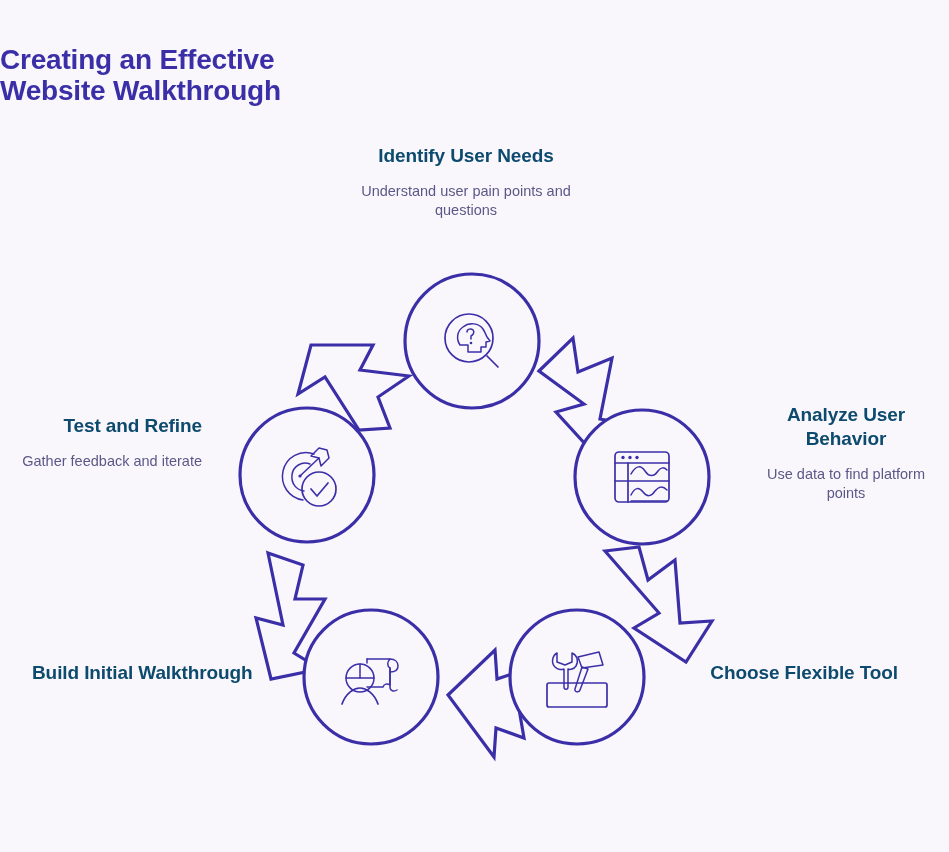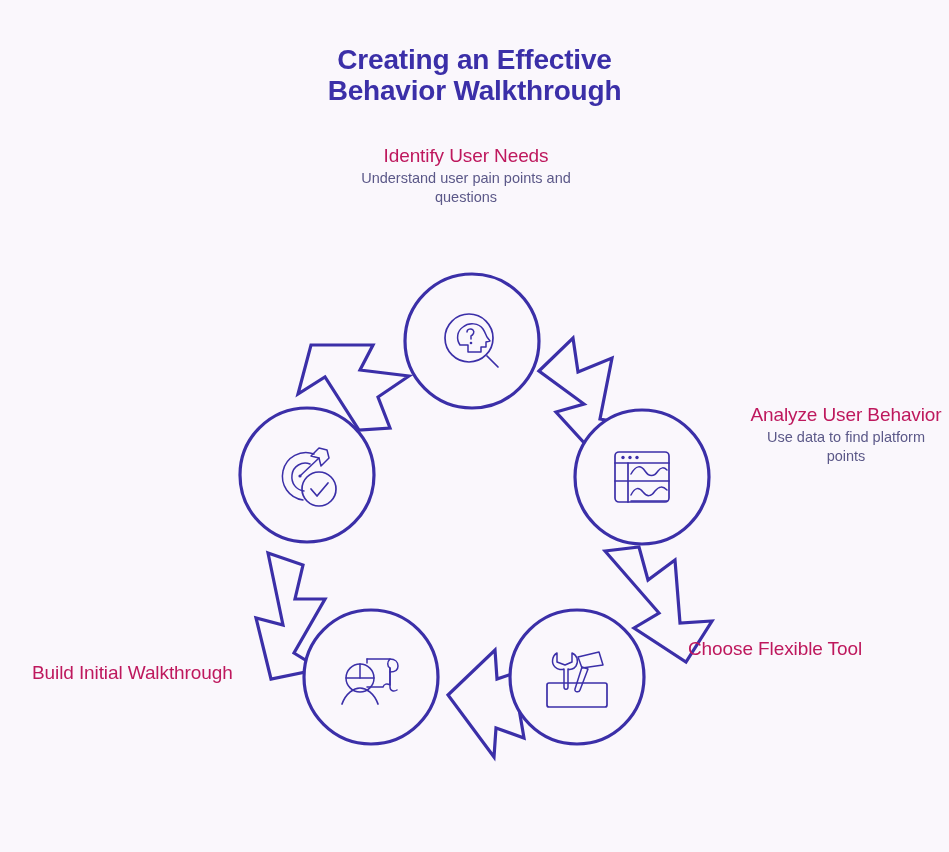--- a/index.html
+++ b/index.html
@@ -19,48 +19,48 @@
     width: 949px;
     height: 852px;
   }
 
   
   .title {
     position: absolute;
     left: 0;
     top: 44px;
     width: 949px;
-    text-align: center;
+    text-align: left;
     font-size: 28px;
     font-weight: bold;
     line-height: 31px;
     color: #3b2fa8;
     letter-spacing: -0.2px;
   }
   .title .l2 { display: block; }
 
   
   .step-label { position: absolute; }
   .step-title {
     font-size: 19px;
-    font-weight: normal;
-    color: #be185d;
+    font-weight: bold;
+    color: #0c4a6e;
     line-height: 24px;
     letter-spacing: -0.1px;
   }
   .step-desc {
     font-size: 14.5px;
     color: #5b5888;
     line-height: 18.5px;
-    margin-top: 1px;
+    margin-top: 14px;
   }
 
   .lbl-identify  { left: 346px; top: 144px; width: 240px; text-align: center; }
   .lbl-analyze   { left: 746px; top: 403px; width: 200px; text-align: center; }
-  .lbl-choose    { left: 688px; top: 637px; width: 210px; text-align: left; }
+  .lbl-choose    { left: 688px; top: 661px; width: 210px; text-align: right; }
   .lbl-build     { left:  32px; top: 661px; width: 230px; text-align: left; }
   .lbl-test      { left:  22px; top: 414px; width: 180px; text-align: right; }
 
   
   #cycle {
     position: absolute;
     left: 0;
     top: 0;
   }
   .node-circle {
@@ -90,21 +90,21 @@
   }
   .ico-dot { fill: #3b2fa8; stroke: none; }
 </style>
 </head>
 <body>
 
 <div id="canvas">
 
   <div class="title">
     <span class="l1">Creating an Effective</span>
-    <span class="l2">Behavior Walkthrough</span>
+    <span class="l2">Website Walkthrough</span>
   </div>
 
   <svg id="cycle" width="949" height="852" viewBox="0 0 949 852">
 
     <g>
       <path class="arrow-shape" d="M 539 371 L 573 338 L 578 372 L 612 358 L 600 419 L 633 425 L 598 458 L 556 412 L 584 404 Z"></path>
     </g>
 
     <g>
       <path class="arrow-shape" d="M 605 551 L 639 547 L 648 580 L 675 560 L 680 623 L 712 621 L 686 662 L 634 628 L 659 613 Z"></path>
@@ -225,14 +225,18 @@
   </div>
 
   <div class="step-label lbl-choose">
     <div class="step-title">Choose Flexible Tool</div>
   </div>
 
   <div class="step-label lbl-build">
     <div class="step-title">Build Initial Walkthrough</div>
   </div>
 
+  <div class="step-label lbl-test">
+    <div class="step-title">Test and Refine</div>
+    <div class="step-desc">Gather feedback and iterate</div>
+  </div>
 
 </div>
 
 </body></html>

